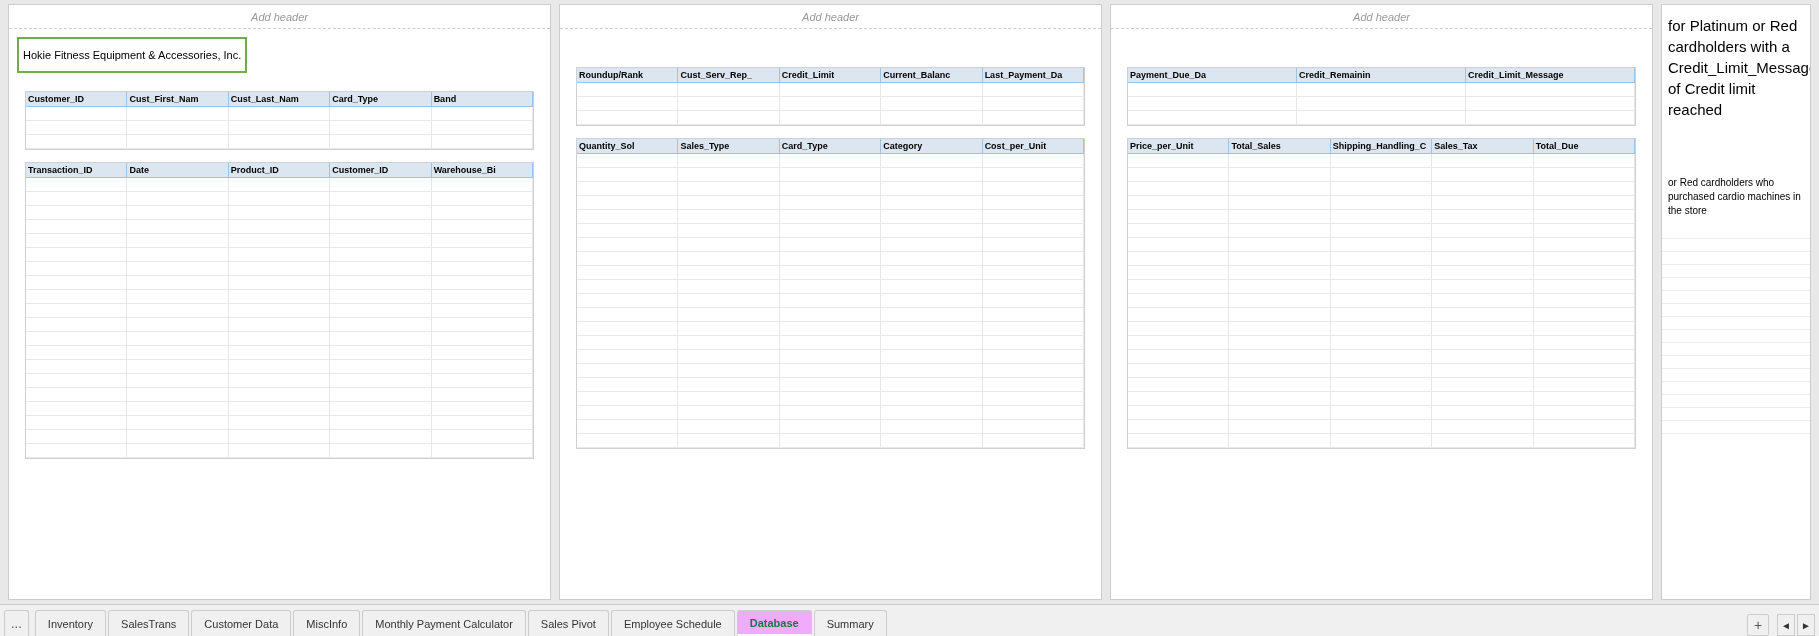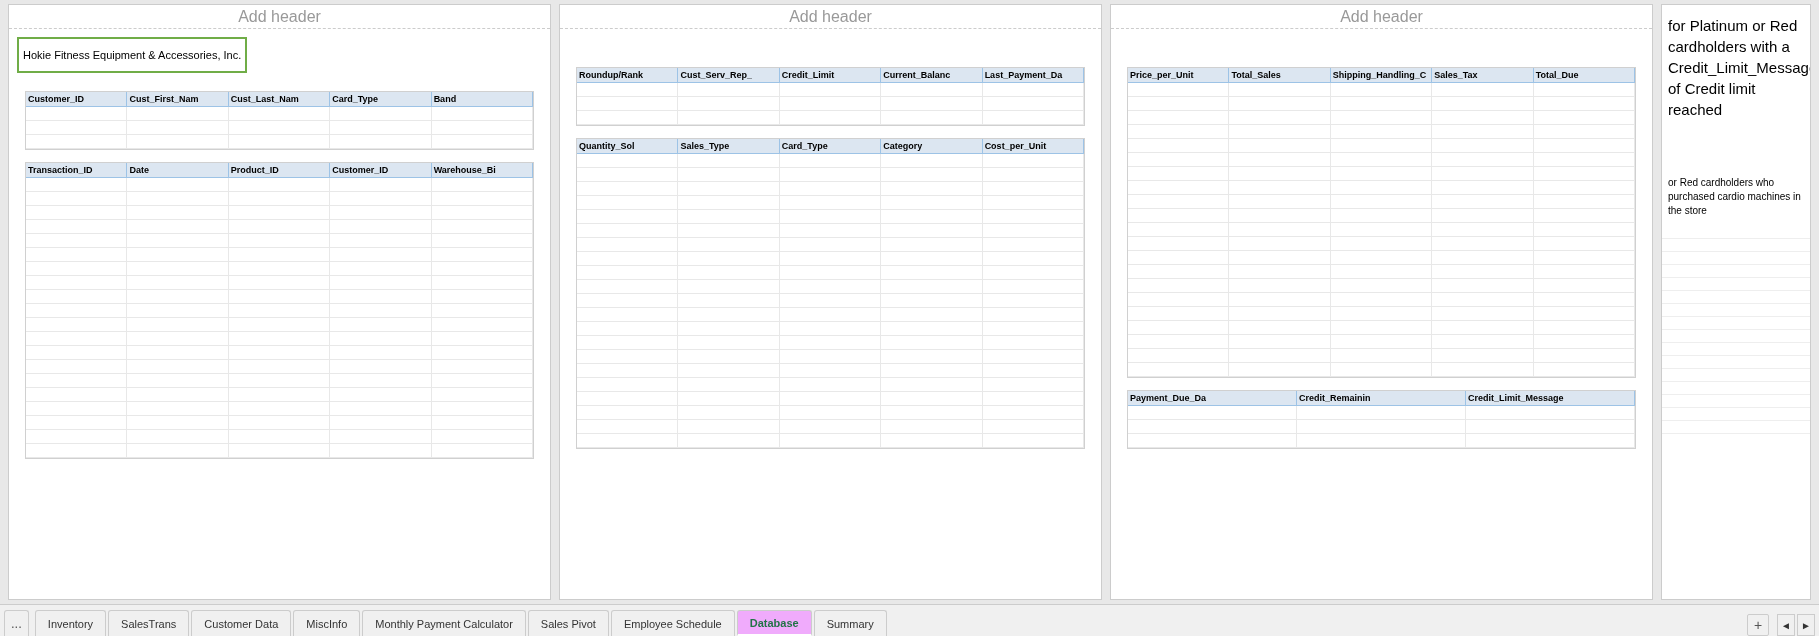--- a/index.html
+++ b/index.html
@@ -45,25 +45,26 @@
       margin-bottom: 4px;
     }
 
     .page-preview.partial-right {
       flex: 0 0 80px;
     }
 
     .add-header-area {
       text-align: center;
       color: #999;
-      font-size: 16px;
+      font-size: 11px;
       padding: 4px 0;
       border-bottom: 1px dashed #ccc;
       height: 24px;
       line-height: 16px;
+      font-style: italic;
     }
 
     .page-title-cell {
       border: 2px solid #70ad47;
       padding: 10px 4px;
       font-size: 11px;
       color: #000;
       margin: 4px;
       display: inline-block;
       max-width: 95%;
@@ -616,20 +617,44 @@
       </div>
     </div>
 
     <div class="page-preview">
       <div class="add-header-area">Add header</div>
       <div class="page-content-area">
         <div style="height: 24px;"></div>
         <div class="page-section">
           <div class="spreadsheet-grid">
             <div class="grid-header-row">
+              <div class="grid-header-cell">Payment_Due_Da</div>
+              <div class="grid-header-cell">Credit_Remainin</div>
+              <div class="grid-header-cell">Credit_Limit_Message</div>
+            </div>
+            <div class="grid-data-row">
+                <div class="grid-data-cell"></div>
+                <div class="grid-data-cell"></div>
+                <div class="grid-data-cell"></div>
+              </div>
+            <div class="grid-data-row">
+                <div class="grid-data-cell"></div>
+                <div class="grid-data-cell"></div>
+                <div class="grid-data-cell"></div>
+              </div>
+            <div class="grid-data-row">
+                <div class="grid-data-cell"></div>
+                <div class="grid-data-cell"></div>
+                <div class="grid-data-cell"></div>
+              </div>
+          </div>
+        </div>
+        <div class="page-section">
+          <div class="spreadsheet-grid">
+            <div class="grid-header-row">
               <div class="grid-header-cell">Price_per_Unit</div>
               <div class="grid-header-cell">Total_Sales</div>
               <div class="grid-header-cell">Shipping_Handling_C</div>
               <div class="grid-header-cell">Sales_Tax</div>
               <div class="grid-header-cell">Total_Due</div>
             </div>
             <div class="grid-data-row">
                 <div class="grid-data-cell"></div>
                 <div class="grid-data-cell"></div>
                 <div class="grid-data-cell"></div>
@@ -765,44 +790,20 @@
             <div class="grid-data-row">
                 <div class="grid-data-cell"></div>
                 <div class="grid-data-cell"></div>
                 <div class="grid-data-cell"></div>
                 <div class="grid-data-cell"></div>
                 <div class="grid-data-cell"></div>
               </div>
             <div class="grid-data-row">
                 <div class="grid-data-cell"></div>
                 <div class="grid-data-cell"></div>
-                <div class="grid-data-cell"></div>
-                <div class="grid-data-cell"></div>
-                <div class="grid-data-cell"></div>
-              </div>
-          </div>
-        </div>
-        <div class="page-section">
-          <div class="spreadsheet-grid">
-            <div class="grid-header-row">
-              <div class="grid-header-cell">Payment_Due_Da</div>
-              <div class="grid-header-cell">Credit_Remainin</div>
-              <div class="grid-header-cell">Credit_Limit_Message</div>
-            </div>
-            <div class="grid-data-row">
-                <div class="grid-data-cell"></div>
-                <div class="grid-data-cell"></div>
-                <div class="grid-data-cell"></div>
-              </div>
-            <div class="grid-data-row">
-                <div class="grid-data-cell"></div>
-                <div class="grid-data-cell"></div>
-                <div class="grid-data-cell"></div>
-              </div>
-            <div class="grid-data-row">
                 <div class="grid-data-cell"></div>
                 <div class="grid-data-cell"></div>
                 <div class="grid-data-cell"></div>
               </div>
           </div>
         </div>
       </div>
     </div>
 
     <div class="page-preview partial-right" style="flex: 0 0 150px;">

